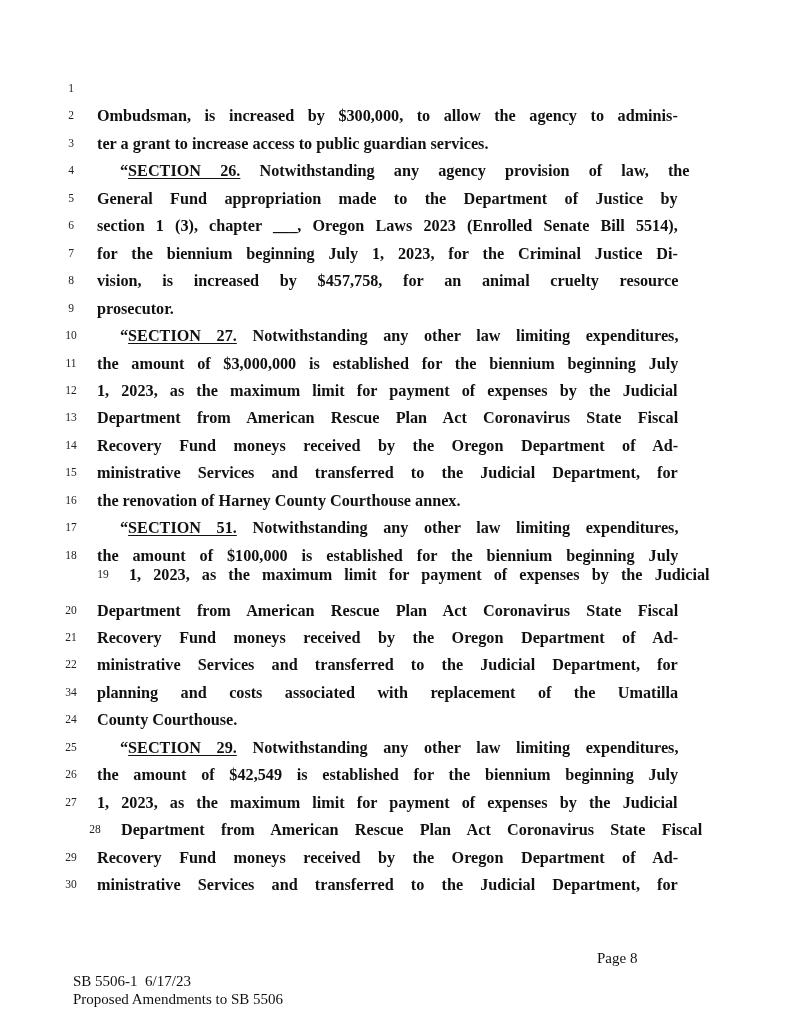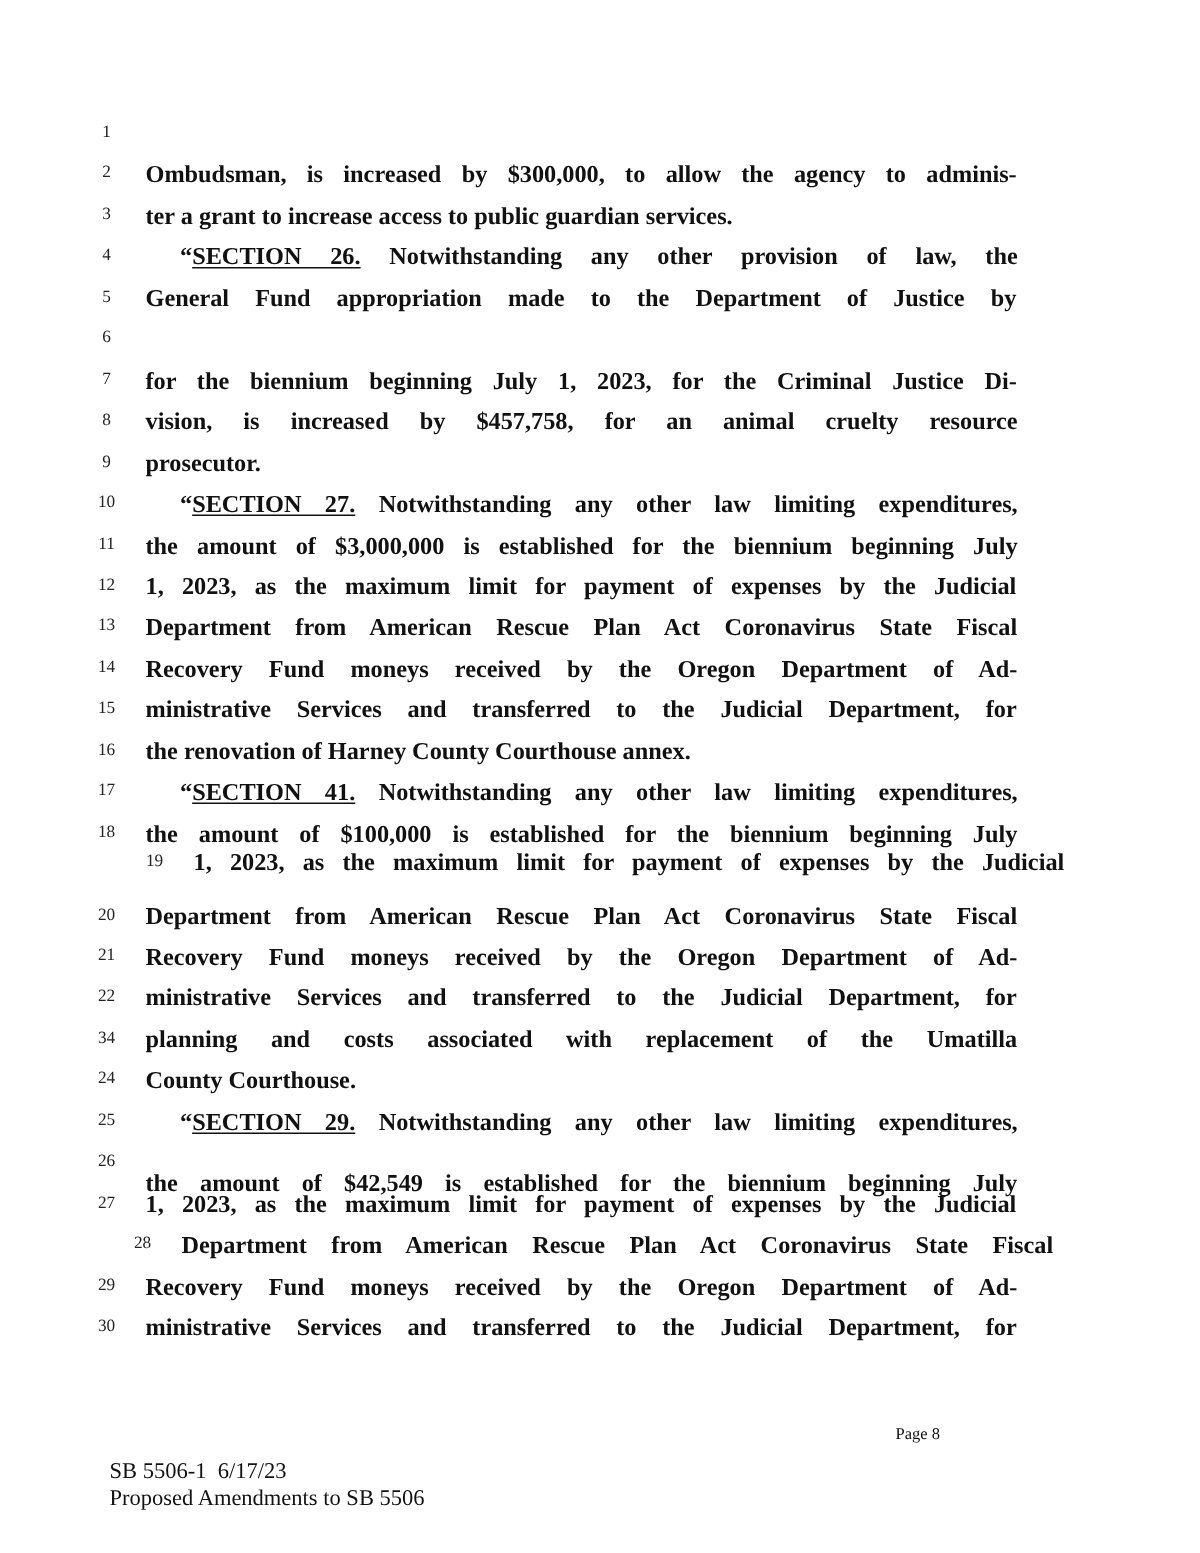--- a/index.html
+++ b/index.html
@@ -20,48 +20,49 @@
     white-space: nowrap; text-align: justify; text-align-last: justify;
     line-height: 27px; top: 0;
   }
   .txt.last { text-align-last: left; }
   .txt.indent { left: 120px; width: 558px; }
   .sec { text-decoration: underline; text-underline-offset: 2px; }
   .footer {
     position: absolute; left: 73px; font-family: "Liberation Serif", serif;
     font-size: 15px; color: #111; line-height: 18px; margin-top: 40px;
   }
-  .page-num { position: absolute; left: 597px; top: 950px; font-family: "Liberation Serif", serif; font-size: 11px; color: #111; }
+  .page-num { position: absolute; left: 597px; top: 950px; font-family: "Liberation Serif", serif; font-size: 15px; color: #111; }
 </style>
 </head>
 <body>
 
 <div class="page">
   <div id="lines">
       <div class="line" style="top: 76px;">
         <span class="ln">1</span>
       </div>
       <div class="line" style="top: 103.45px;">
         <span class="ln">2</span>
         <span class="txt" style="width: auto; word-spacing: 9.5px;">Ombudsman, is increased by $300,000, to allow the agency to adminis-</span>
       </div>
       <div class="line" style="top: 130.9px;">
         <span class="ln">3</span>
         <span class="txt last">ter a grant to increase access to public guardian services.</span>
       </div>
       <div class="line" style="top: 158.35px;">
         <span class="ln">4</span>
-        <span class="txt indent" style="width: auto; word-spacing: 15.125px;"><span>“</span><span class="sec">SECTION 26.</span><span style="white-space: pre;"> Notwithstanding any other provision of law, the</span></span>
+        <span class="txt indent" style="width: auto; word-spacing: 15.125px;"><span>“</span><span class="sec">SECTION 26.</span><span style="white-space: pre;"> Notwithstanding any agency provision of law, the</span></span>
       </div>
       <div class="line" style="top: 185.8px;">
         <span class="ln">5</span>
         <span class="txt" style="width: auto; word-spacing: 13.3333px;">General Fund appropriation made to the Department of Justice by</span>
       </div>
       <div class="line" style="top: 213.25px;">
         <span class="ln">6</span>
+        <span class="txt" style="width: auto; word-spacing: 7.09091px;">section 1 (3), chapter ___, Oregon Laws 2023 (Enrolled Senate Bill 5514),</span>
       </div>
       <div class="line" style="top: 240.7px;">
         <span class="ln">7</span>
         <span class="txt" style="width: auto; word-spacing: 9.81818px;">for the biennium beginning July 1, 2023, for the Criminal Justice Di-</span>
       </div>
       <div class="line" style="top: 268.15px;">
         <span class="ln">8</span>
         <span class="txt" style="width: auto; word-spacing: 16.6667px;">vision, is increased by $457,758, for an animal cruelty resource</span>
       </div>
       <div class="line" style="top: 295.6px;">
@@ -91,21 +92,21 @@
       <div class="line" style="top: 460.3px;">
         <span class="ln">15</span>
         <span class="txt" style="width: auto; word-spacing: 13.125px;">ministrative Services and transferred to the Judicial Department, for</span>
       </div>
       <div class="line" style="top: 487.75px;">
         <span class="ln">16</span>
         <span class="txt last">the renovation of Harney County Courthouse annex.</span>
       </div>
       <div class="line" style="top: 515.2px;">
         <span class="ln">17</span>
-        <span class="txt indent" style="width: auto; word-spacing: 11.5714px;"><span>“</span><span class="sec">SECTION 41.</span><span style="white-space: pre;"> Notwithstanding any other law limiting expenditures,</span></span>
+        <span class="txt indent" style="width: auto; word-spacing: 11.5714px;"><span>“</span><span class="sec">SECTION 51.</span><span style="white-space: pre;"> Notwithstanding any other law limiting expenditures,</span></span>
       </div>
       <div class="line" style="top: 542.65px;">
         <span class="ln">18</span>
         <span class="txt" style="width: auto; word-spacing: 9.9px;">the amount of $100,000 is established for the biennium beginning July</span>
       </div>
       <div class="line" style="top: 562px; margin-left: 32px;">
         <span class="ln">19</span>
         <span class="txt" style="width: auto; word-spacing: 8.08333px;">1, 2023, as the maximum limit for payment of expenses by the Judicial</span>
       </div>
       <div class="line" style="top: 597.55px;">
@@ -127,21 +128,21 @@
       <div class="line" style="top: 707.35px;">
         <span class="ln">24</span>
         <span class="txt last">County Courthouse.</span>
       </div>
       <div class="line" style="top: 734.8px;">
         <span class="ln">25</span>
         <span class="txt indent" style="width: auto; word-spacing: 11.5714px;"><span>“</span><span class="sec">SECTION 29.</span><span style="white-space: pre;"> Notwithstanding any other law limiting expenditures,</span></span>
       </div>
       <div class="line" style="top: 762.25px;">
         <span class="ln">26</span>
-        <span class="txt" style="width: auto; word-spacing: 10.7px; margin-top: 14px;">the amount of $42,549 is established for the biennium beginning July</span>
+        <span class="txt" style="width: auto; word-spacing: 10.7px;">the amount of $42,549 is established for the biennium beginning July</span>
       </div>
       <div class="line" style="top: 789.7px;">
         <span class="ln">27</span>
         <span class="txt" style="width: auto; word-spacing: 8.08333px;">1, 2023, as the maximum limit for payment of expenses by the Judicial</span>
       </div>
       <div class="line" style="top: 817.15px; margin-left: 24px;">
         <span class="ln">28</span>
         <span class="txt" style="width: auto; word-spacing: 12.25px;">Department from American Rescue Plan Act Coronavirus State Fiscal</span>
       </div>
       <div class="line" style="top: 844.6px;">

